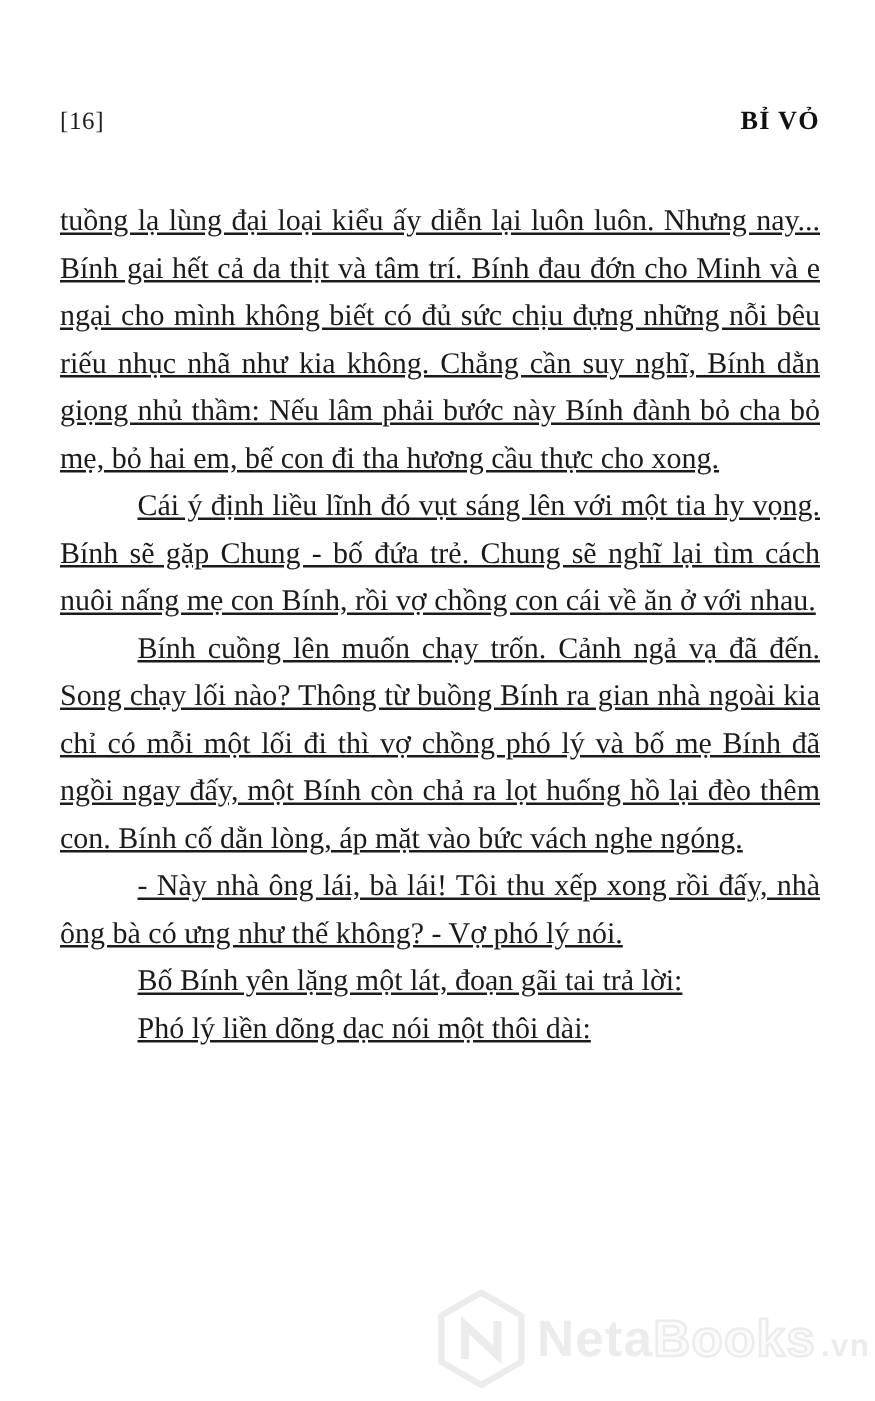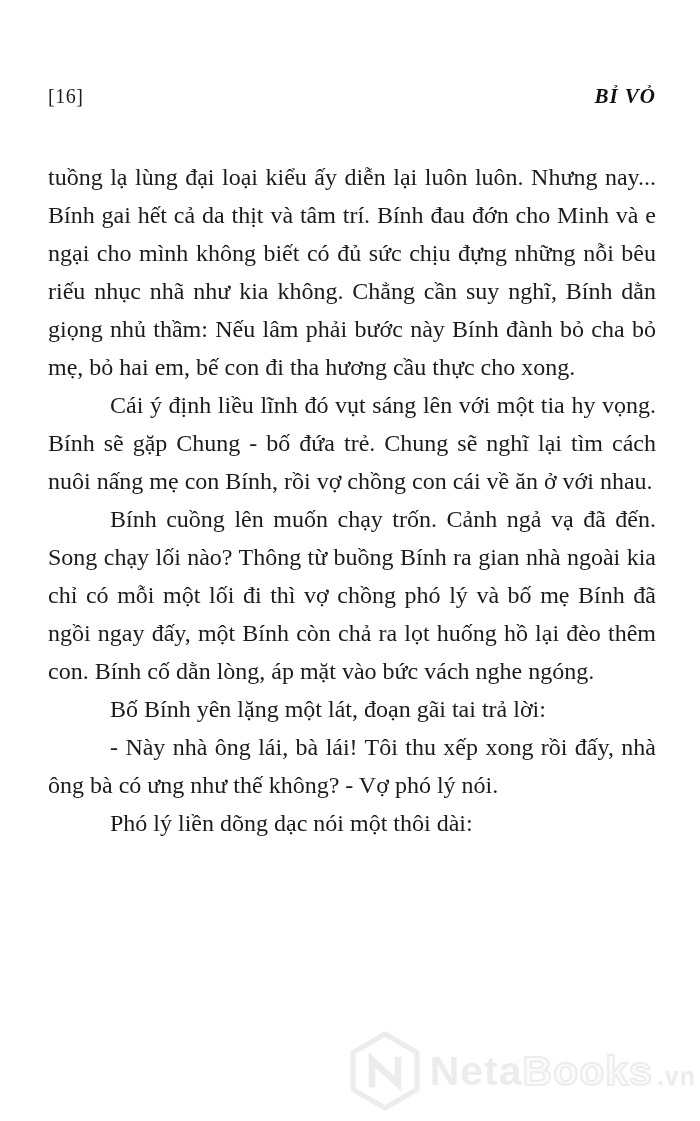--- a/index.html
+++ b/index.html
@@ -25,33 +25,33 @@
     align-items: baseline;
   }
   .page-number {
     font-size: 20px;
     color: #1d1d1d;
     letter-spacing: 0.5px;
   }
   .running-title {
     font-size: 21px;
     font-weight: bold;
-    font-style: italic;
     color: #111111;
     letter-spacing: 1px;
   }
   .body-text {
     position: absolute;
     top: 158px;
     left: 48px;
     width: 608px;
     font-size: 24px;
     line-height: 38px;
     text-align: justify;
     color: #1b1b1b;
+    text-decoration: underline;
   }
   .body-text p {
     margin: 0;
     text-indent: 62px;
   }
   .body-text p.no-indent {
     text-indent: 0;
   }
   .watermark {
     position: absolute;
@@ -94,22 +94,22 @@
 
   <div class="page-header">
     <span class="page-number">[16]</span>
     <span class="running-title">BỈ VỎ</span>
   </div>
 
   <div class="body-text">
     <p class="no-indent">tuồng lạ lùng đại loại kiểu ấy diễn lại luôn luôn. Nhưng nay... Bính gai hết cả da thịt và tâm trí. Bính đau đớn cho Minh và e ngại cho mình không biết có đủ sức chịu đựng những nỗi bêu riếu nhục nhã như kia không. Chẳng cần suy nghĩ, Bính dằn giọng nhủ thầm: Nếu lâm phải bước này Bính đành bỏ cha bỏ mẹ, bỏ hai em, bế con đi tha hương cầu thực cho xong.</p>
     <p>Cái ý định liều lĩnh đó vụt sáng lên với một tia hy vọng. Bính sẽ gặp Chung - bố đứa trẻ. Chung sẽ nghĩ lại tìm cách nuôi nấng mẹ con Bính, rồi vợ chồng con cái về ăn ở với nhau.</p>
     <p>Bính cuồng lên muốn chạy trốn. Cảnh ngả vạ đã đến. Song chạy lối nào? Thông từ buồng Bính ra gian nhà ngoài kia chỉ có mỗi một lối đi thì vợ chồng phó lý và bố mẹ Bính đã ngồi ngay đấy, một Bính còn chả ra lọt huống hồ lại đèo thêm con. Bính cố dằn lòng, áp mặt vào bức vách nghe ngóng.</p>
+    <p>- Này nhà ông lái, bà lái! Tôi thu xếp xong rồi đấy, nhà ông bà có ưng như thế không? - Vợ phó lý nói.</p>
     <p>Bố Bính yên lặng một lát, đoạn gãi tai trả lời:</p>
-    <p>- Này nhà ông lái, bà lái! Tôi thu xếp xong rồi đấy, nhà ông bà có ưng như thế không? - Vợ phó lý nói.</p>
     <p>Phó lý liền dõng dạc nói một thôi dài:</p>
   </div>
 
   <div class="watermark">
     <span class="wm-logo">
       <svg width="74" height="80" viewBox="0 0 74 80" xmlns="http://www.w3.org/2000/svg">
         <polygon points="37,3 69,21.5 69,58.5 37,77 5,58.5 5,21.5" fill="none" stroke="#ececec" stroke-width="5" stroke-linejoin="round"></polygon>
         <path d="M24 53 V29 L50 53 V29" fill="none" stroke="#ececec" stroke-width="6.5" stroke-linejoin="miter" stroke-linecap="square"></path>
       </svg>
     </span>

